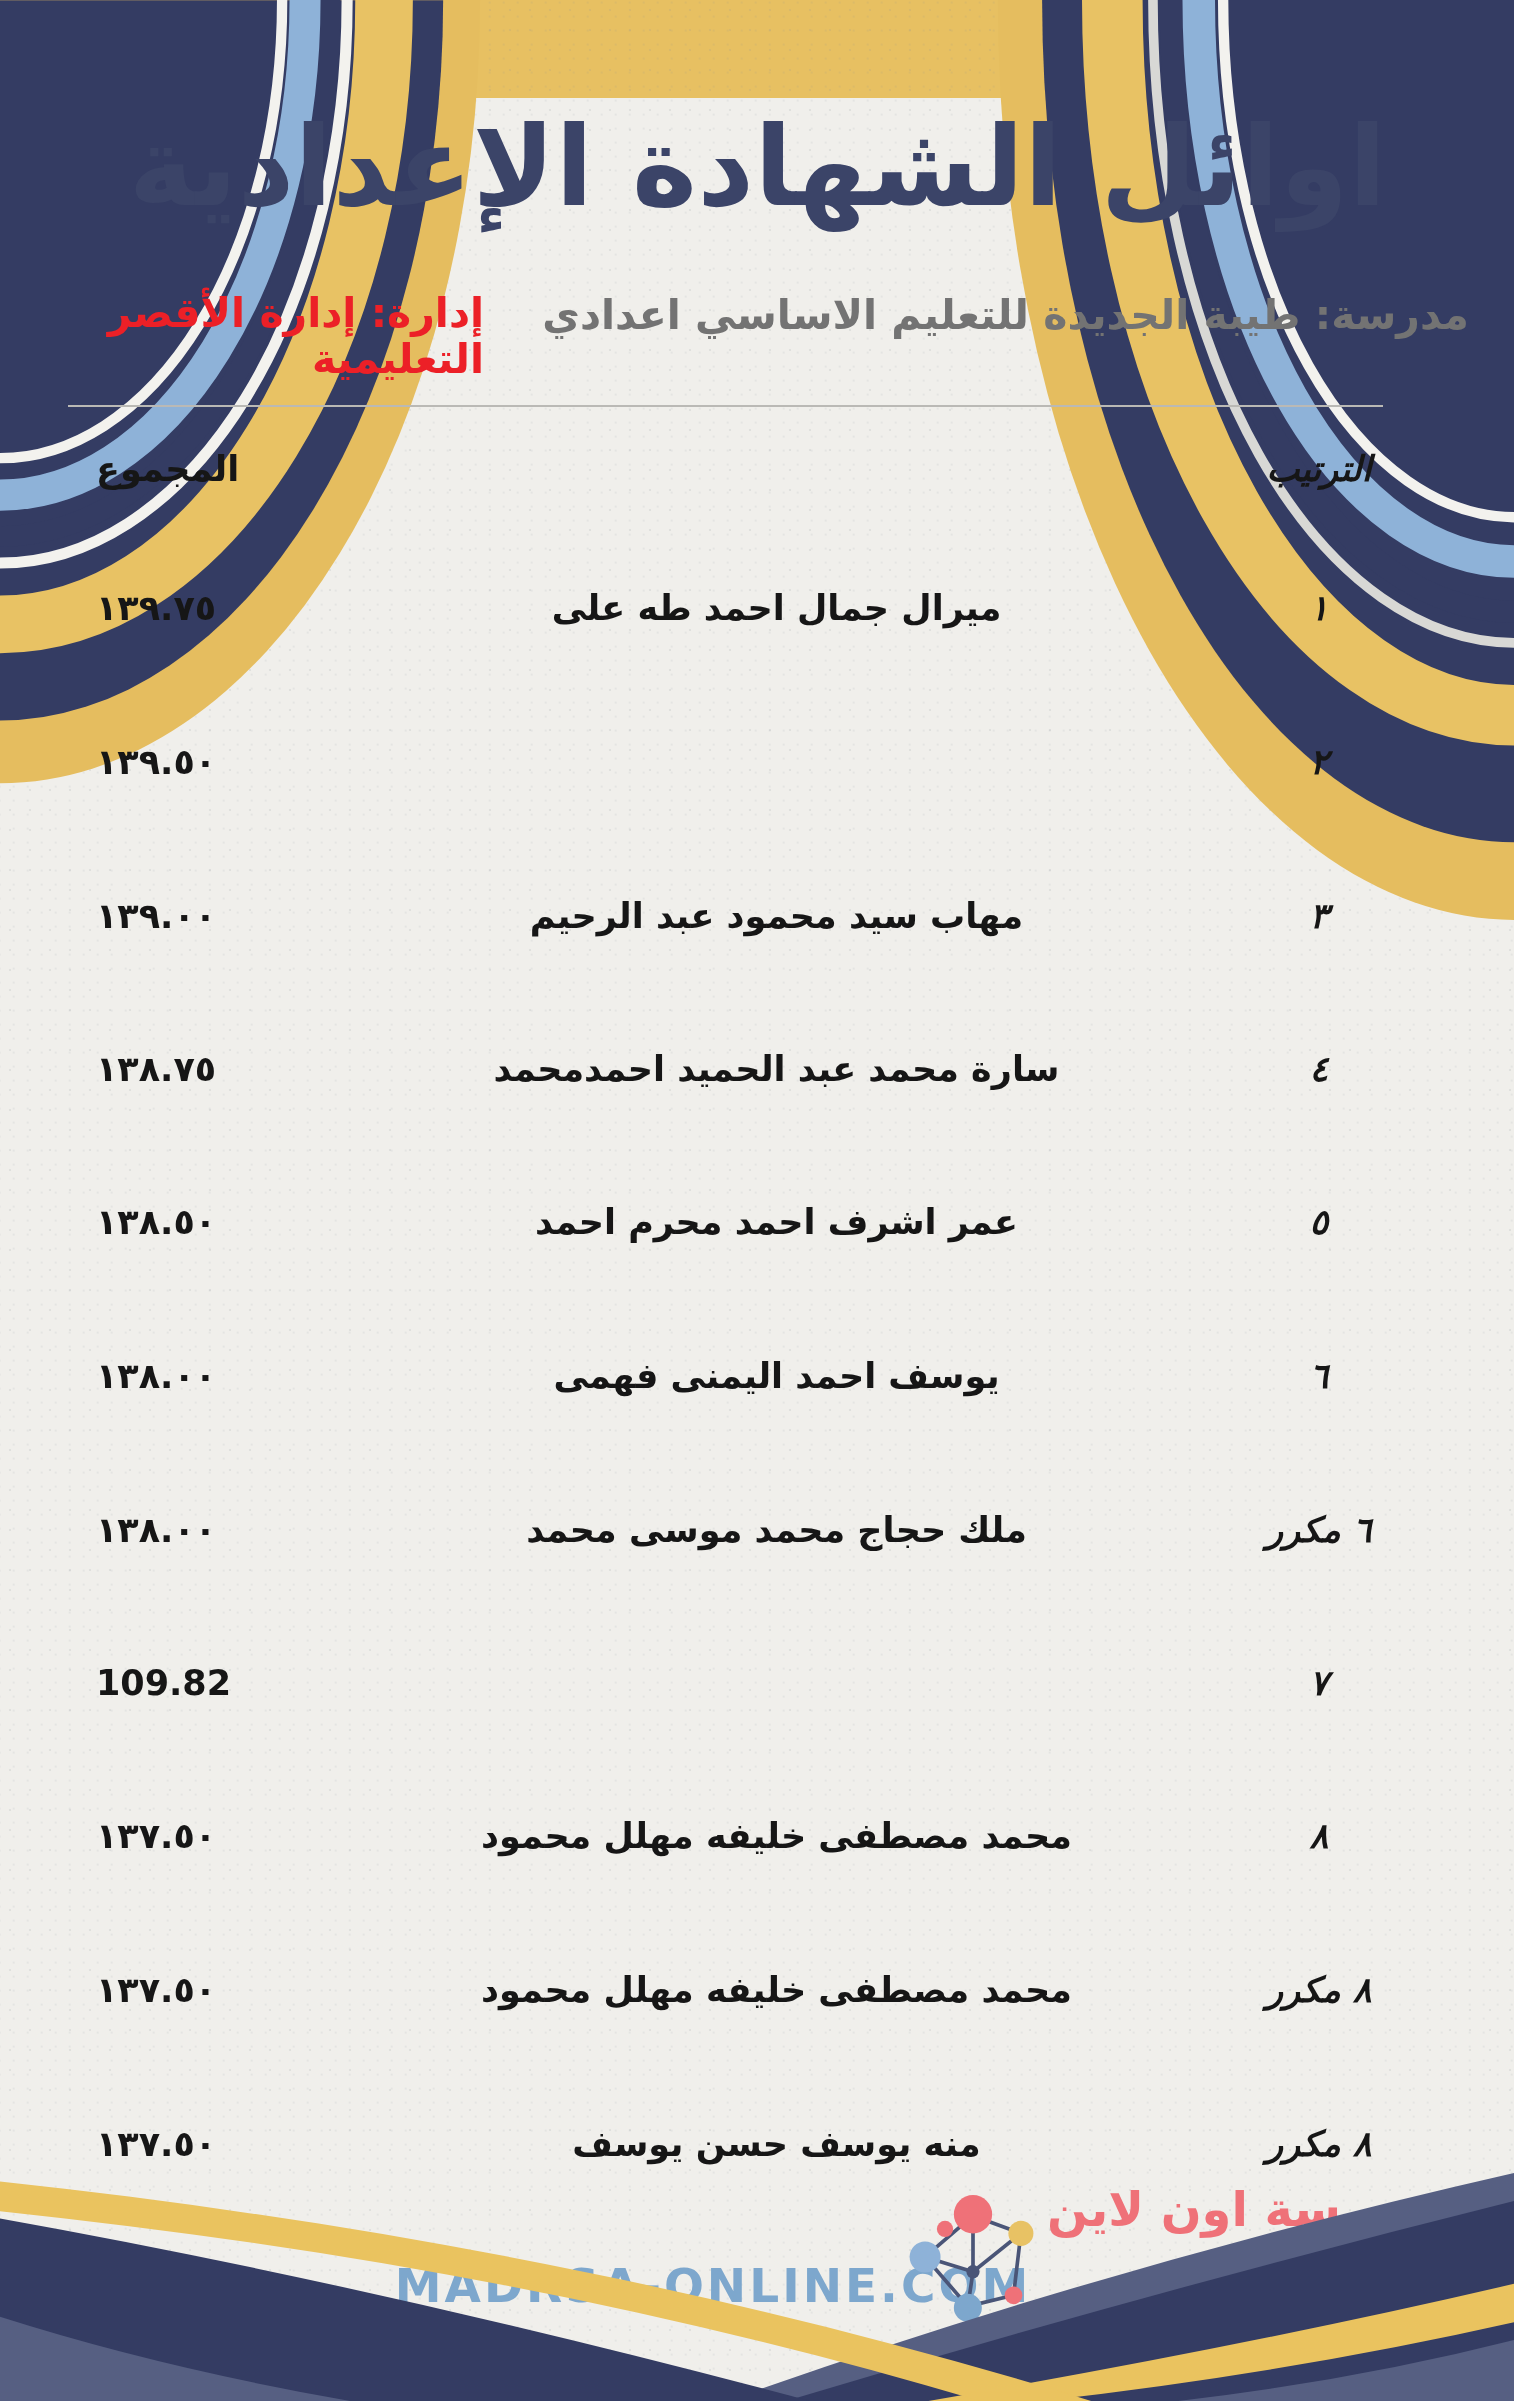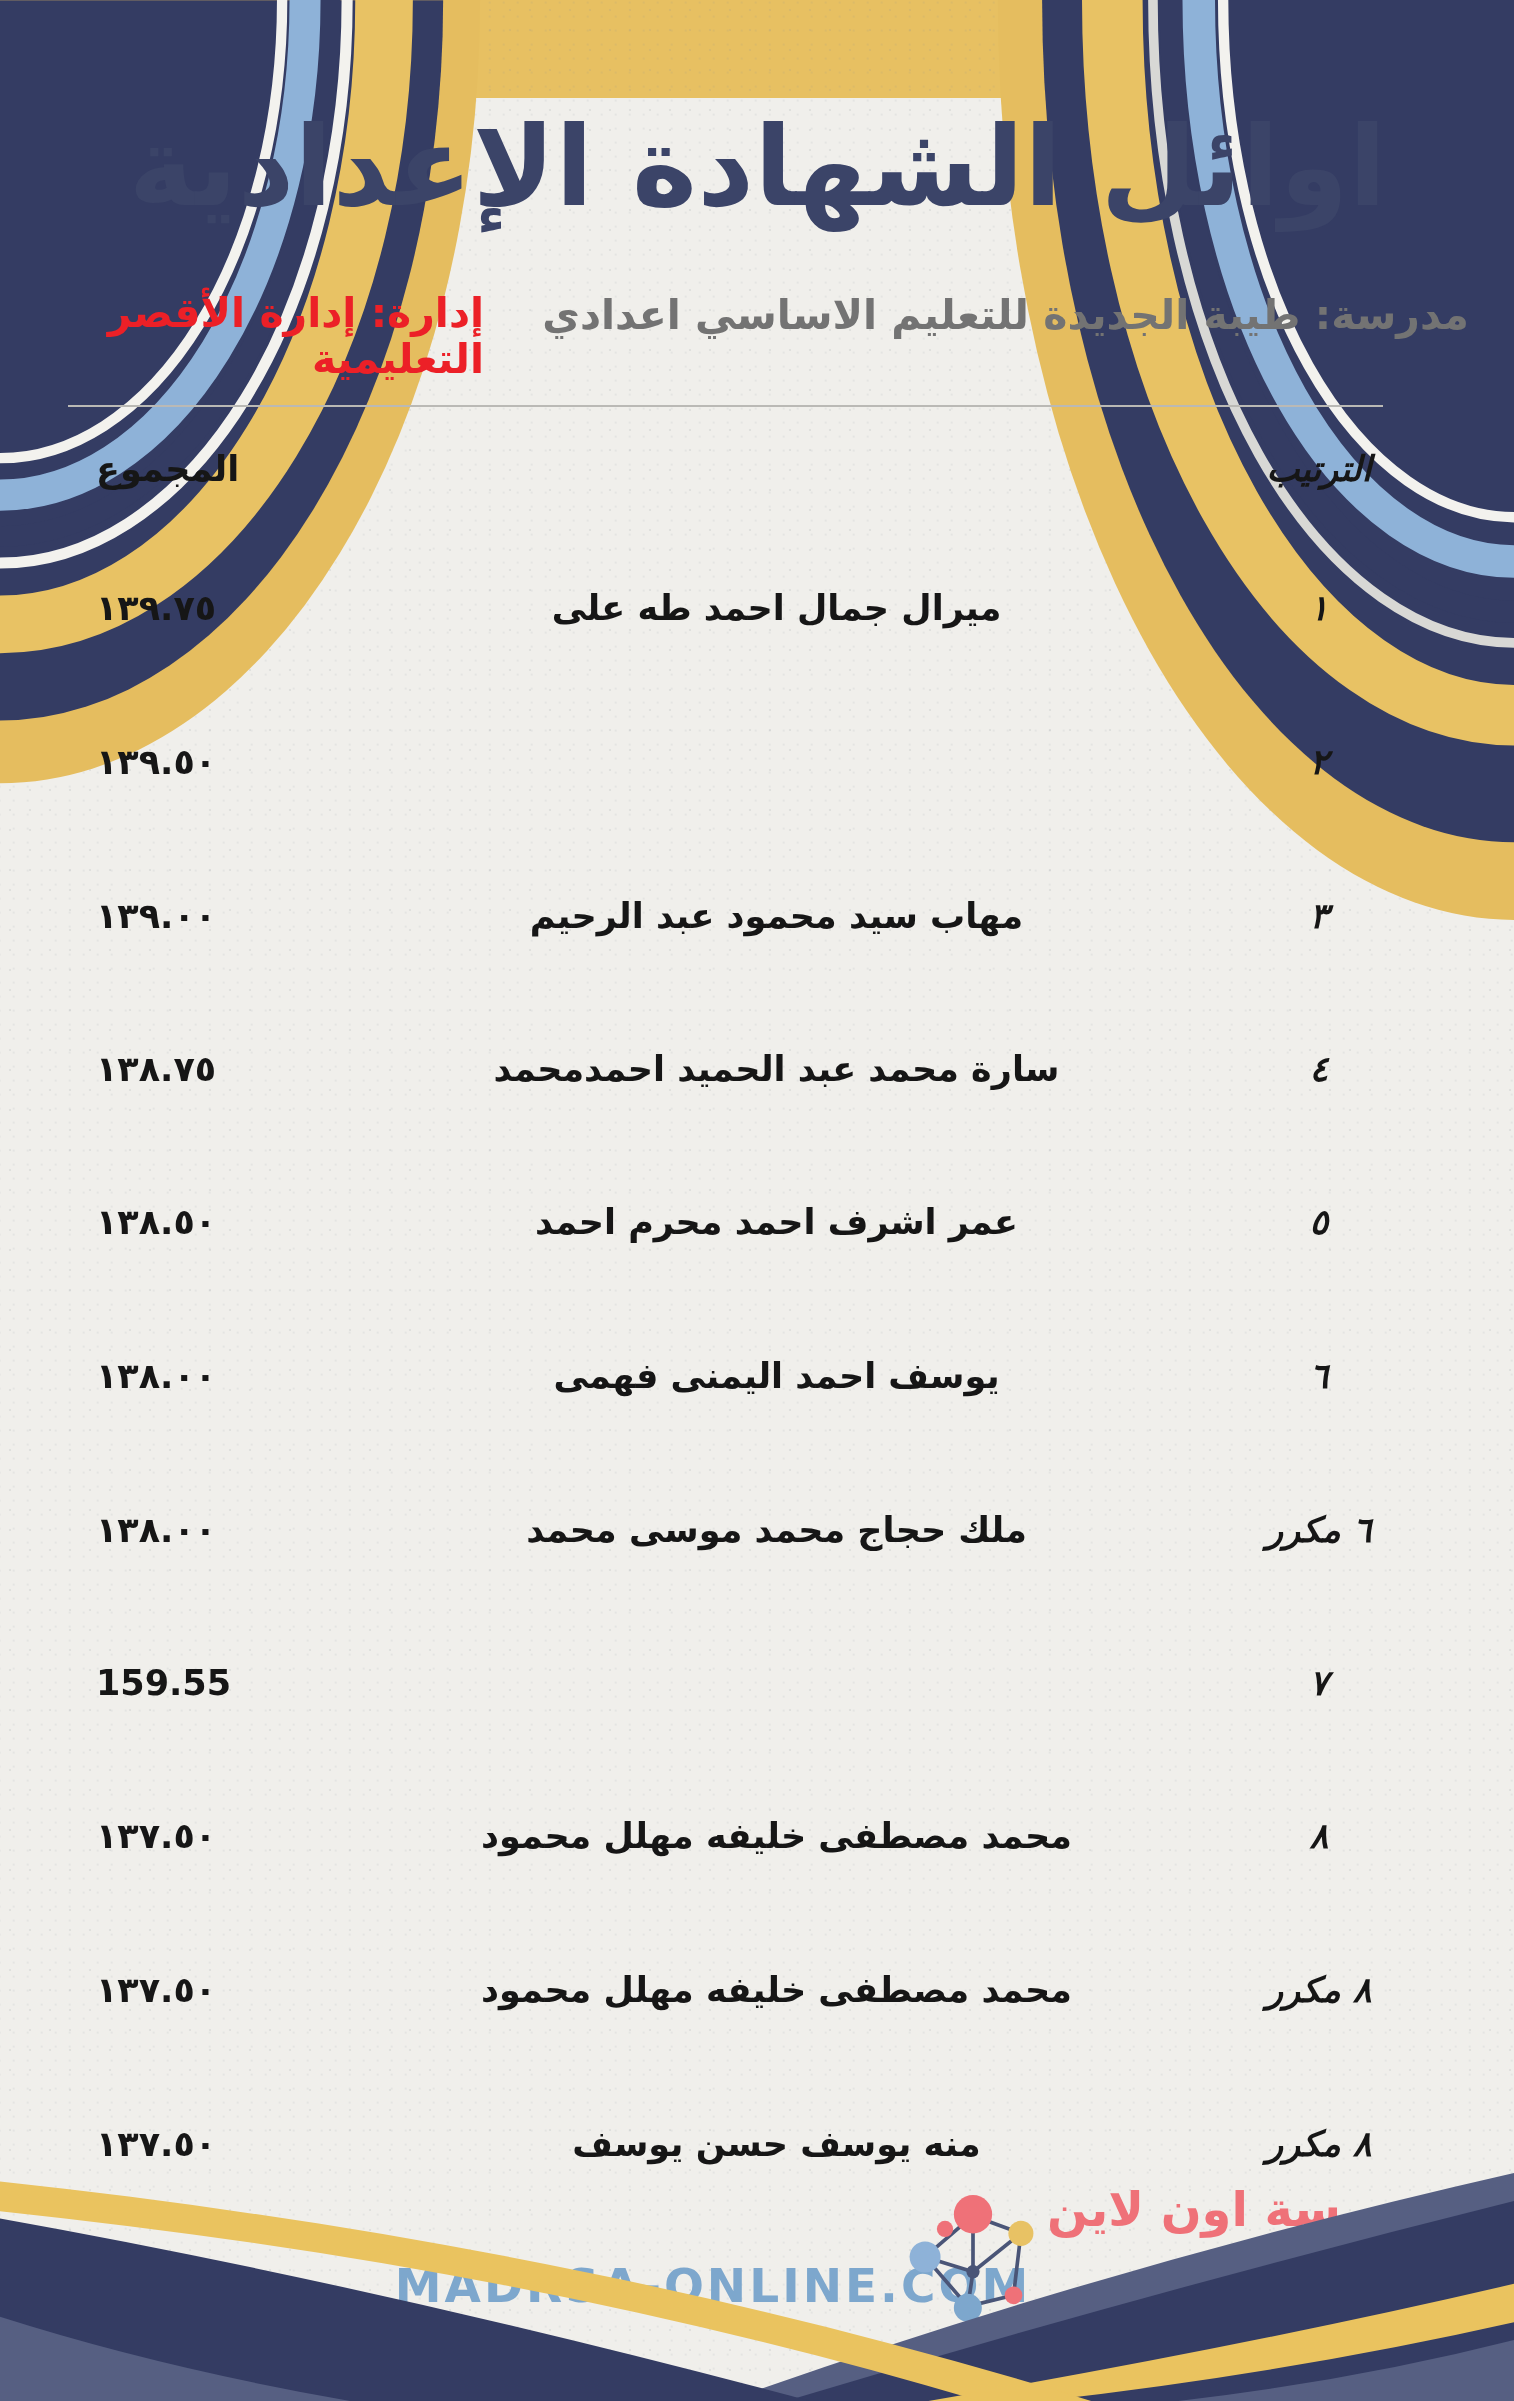--- a/index.html
+++ b/index.html
@@ -121,21 +121,21 @@
     <span class="cell name">يوسف احمد اليمنى فهمى</span>
     <span class="cell total">١٣٨.٠٠</span>
   </div>
   <div class="hrow" style="top:1504px;">
     <span class="cell rank">٦ مكرر</span>
     <span class="cell name">ملك حجاج محمد موسى محمد</span>
     <span class="cell total">١٣٨.٠٠</span>
   </div>
   <div class="hrow" style="top:1657px;">
     <span class="cell rank">٧</span>
-    <span class="cell total">159.55</span>
+    <span class="cell total">109.82</span>
   </div>
   <div class="hrow" style="top:1810px;">
     <span class="cell rank">٨</span>
     <span class="cell name">محمد مصطفى خليفه مهلل محمود</span>
     <span class="cell total">١٣٧.٥٠</span>
   </div>
   <div class="hrow" style="top:1964px;">
     <span class="cell rank">٨ مكرر</span>
     <span class="cell name">محمد مصطفى خليفه مهلل محمود</span>
     <span class="cell total">١٣٧.٥٠</span>

